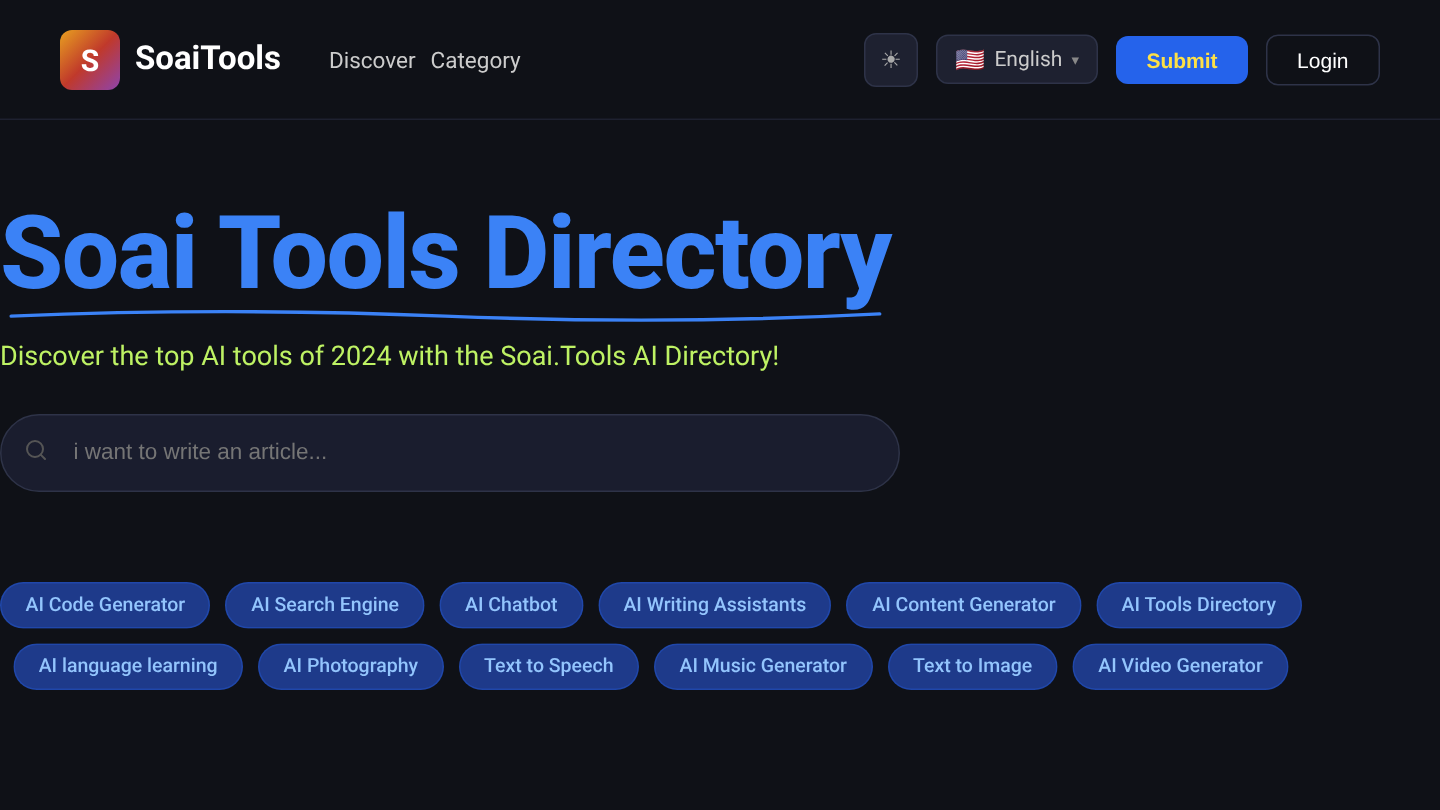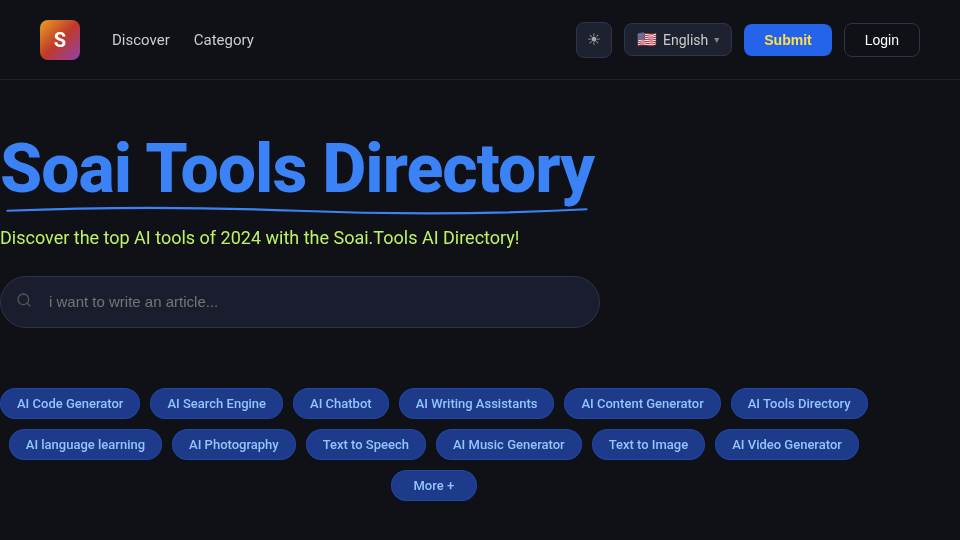--- a/index.html
+++ b/index.html
@@ -50,21 +50,21 @@
     }
 
     .logo-text {
       font-size: 22px;
       font-weight: 700;
       color: #ffffff;
     }
 
     .nav-links {
       display: flex;
-      gap: 24px;
+      gap: 10px;
       justify-content: center;
     }
 
     .nav-link {
       font-size: 15px;
       color: #cccccc;
       cursor: pointer;
       transition: color 0.2s;
     }
 
@@ -239,20 +239,21 @@
   </style>
 </head>
 <body>
 
 <nav class="navbar">
   <div class="nav-left">
     <div class="logo-wrapper">
       <div class="logo-icon">
         <span>S</span>
       </div>
+      <span class="logo-text">SoaiTools</span>
     </div>
     <div class="nav-links">
       <span class="nav-link">Discover</span>
       <span class="nav-link">Category</span>
     </div>
   </div>
   <div class="nav-right">
     <div class="theme-toggle">
       <span>☀</span>
     </div>
@@ -298,17 +299,14 @@
         <span class="tag">AI Tools Directory</span>
       </div>
     <div class="tags-row" id="tags-row-2">
         <span class="tag">AI language learning</span>
         <span class="tag">AI Photography</span>
         <span class="tag">Text to Speech</span>
         <span class="tag">AI Music Generator</span>
         <span class="tag">Text to Image</span>
         <span class="tag">AI Video Generator</span>
       </div>
-    <div class="tags-row">
-      <span class="tag-more">More +</span>
-    </div>
   </div>
 </section>
 
 </body></html>

